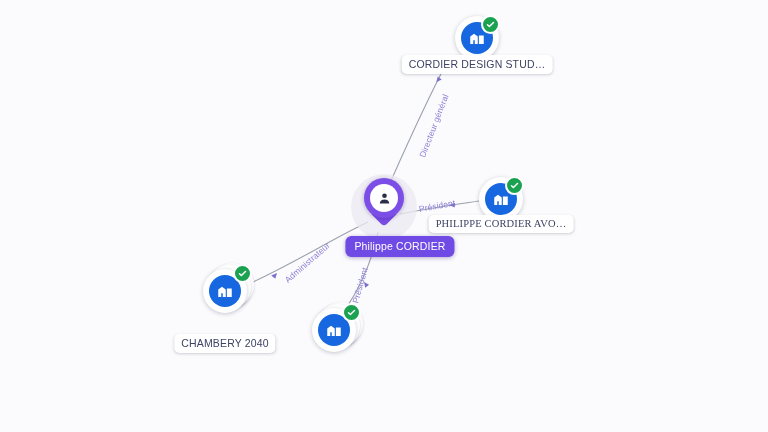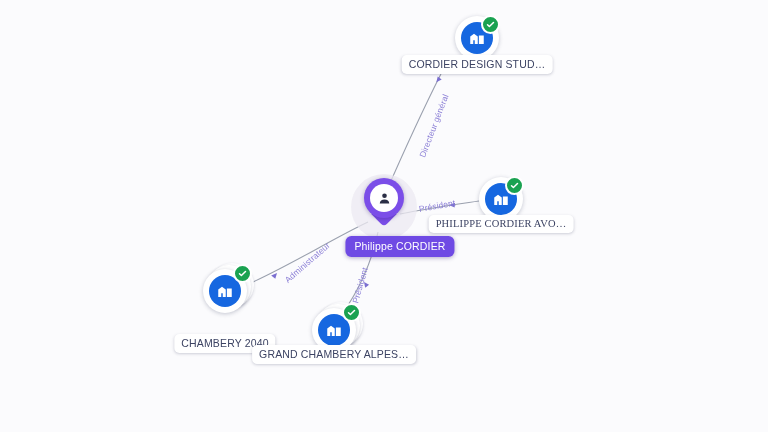--- a/index.html
+++ b/index.html
@@ -186,21 +186,20 @@
           <path d="M14.5 20V8.5H21V20zm1.8-9h1.4v1.6h-1.4zm2.6 0h1.4v1.6h-1.4zm-2.6 3h1.4v1.6h-1.4zm2.6 0h1.4v1.6h-1.4zm-2.6 3h1.4v1.6h-1.4zm2.6 0h1.4v1.6h-1.4z"></path>
         </svg>
       </div>
     </div>
     <div class="check-badge" style="right:-5px;top:-5px;">
       <svg width="9" height="9" viewBox="0 0 24 24" fill="none" stroke="#ffffff" stroke-width="4" stroke-linecap="round" stroke-linejoin="round">
         <path d="M4 12.5l5 5 11-11"></path>
       </svg>
     </div>
   </div>
-  <div class="label" style="left:334px;top:345px;">GRAND CHAMBERY ALPES…</div>
 
   <div class="node person-node" style="left:384px;top:209px;">
     <div class="person-halo"></div>
     <div class="pin">
       <div class="pin-tail"></div>
       <div class="pin-head"></div>
       <div class="pin-core">
         <svg width="15" height="15" viewBox="0 0 24 24" fill="#2b2f45">
           <circle cx="12" cy="7.5" r="3.7"></circle>
           <path d="M4.4 20c0-4.2 3.4-6.6 7.6-6.6s7.6 2.4 7.6 6.6z"></path>

